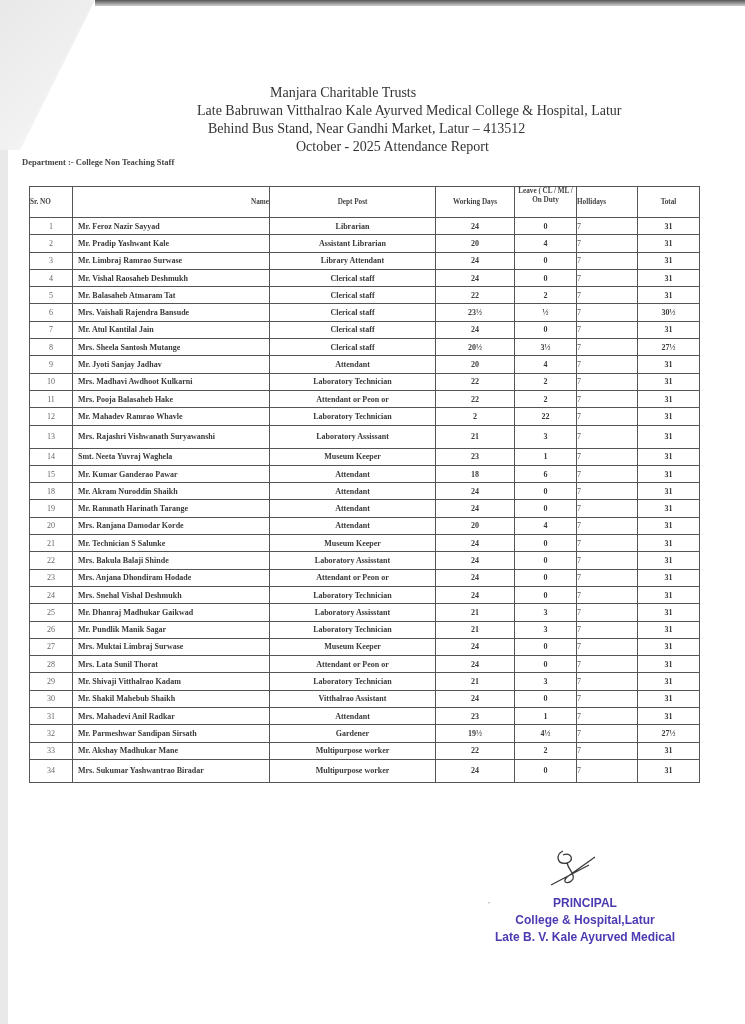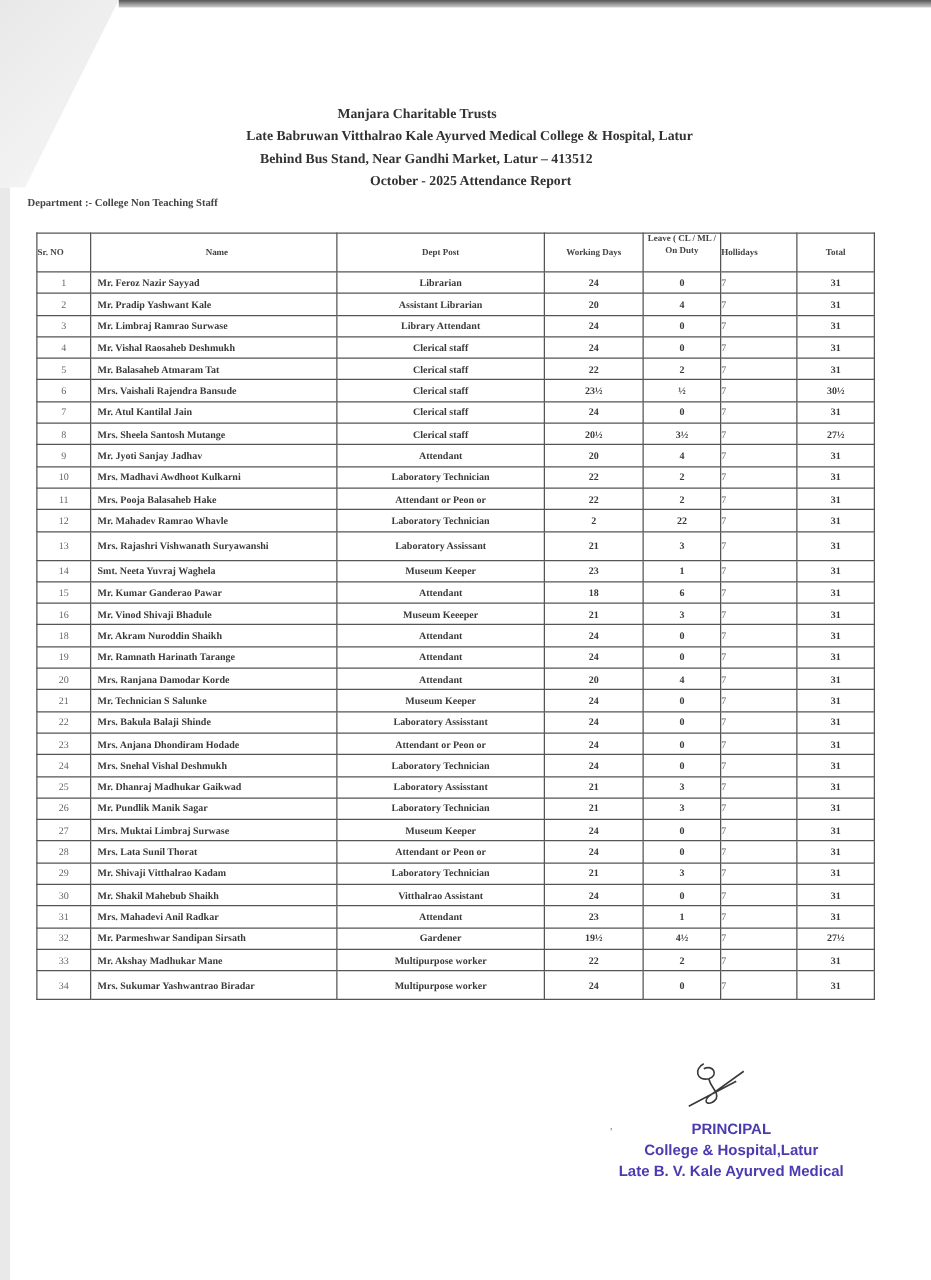--- a/index.html
+++ b/index.html
@@ -18,21 +18,21 @@
     clip-path:polygon(0 0, 95px 0, 20px 150px, 0 150px);
   }
   .topedge {
     position:absolute; left:95px; top:0; width:650px; height:6px;
     background:linear-gradient(#555,#cfcfcf);
   }
   .leftstrip {
     position:absolute; left:0; top:150px; width:8px; height:874px;
     background:#e9e9e9;
   }
-  .hdr { position:absolute; font-weight:bold; font-size:11px; white-space:nowrap; color:#333; }
+  .hdr { position:absolute; font-weight:normal; font-size:14px; white-space:nowrap; color:#333; }
   .h1 { left:270px; top:85px; }
   .h2 { left:197px; top:103px; }
   .h3 { left:208px; top:121px; }
   .h4 { left:296px; top:139px; }
   .dept { position:absolute; left:22px; top:157px; font-size:8.5px; color:#444; font-weight:bold; }
 
   table.att {
     position:absolute; left:29px; top:186px;
     border-collapse:collapse; font-size:8px; font-weight:bold; color:#3a3a3a;
   }
@@ -68,21 +68,21 @@
   <div class="hdr h1">Manjara Charitable Trusts</div>
   <div class="hdr h2">Late Babruwan Vitthalrao Kale Ayurved Medical College &amp; Hospital, Latur</div>
   <div class="hdr h3">Behind Bus Stand, Near Gandhi Market, Latur – 413512</div>
   <div class="hdr h4">October  - 2025 Attendance Report</div>
   <div class="dept">Department  :- College Non  Teaching Staff</div>
 
   <table class="att">
     <thead>
       <tr>
         <th class="c-sr">Sr. NO</th>
-        <th class="c-name" style="text-align:center;padding-left:0">Name</th>
+        <th class="c-name" style="text-align:right;padding-left:0">Name</th>
         <th class="c-post">Dept Post</th>
         <th class="c-wd">Working Days</th>
         <th class="c-lv">Leave ( CL / ML / On Duty</th>
         <th class="c-hol" style="font-weight:bold;color:#444">Hollidays</th>
         <th class="c-tot">Total</th>
       </tr>
     </thead>
     <tbody id="tbody">
         <tr>
           <td class="c-sr">1</td>
@@ -209,29 +209,20 @@
           <td class="c-lv">1</td>
           <td class="c-hol">7</td>
           <td class="c-tot">31</td>
         </tr>
         <tr>
           <td class="c-sr">15</td>
           <td class="c-name">Mr. Kumar Ganderao Pawar</td>
           <td class="c-post">Attendant</td>
           <td class="c-wd">18</td>
           <td class="c-lv">6</td>
-          <td class="c-hol">7</td>
-          <td class="c-tot">31</td>
-        </tr>
-        <tr>
-          <td class="c-sr">16</td>
-          <td class="c-name">Mr. Vinod Shivaji Bhadule</td>
-          <td class="c-post">Museum Keeeper</td>
-          <td class="c-wd">21</td>
-          <td class="c-lv">3</td>
           <td class="c-hol">7</td>
           <td class="c-tot">31</td>
         </tr>
         <tr>
           <td class="c-sr">18</td>
           <td class="c-name">Mr. Akram Nuroddin Shaikh</td>
           <td class="c-post">Attendant</td>
           <td class="c-wd">24</td>
           <td class="c-lv">0</td>
           <td class="c-hol">7</td>

